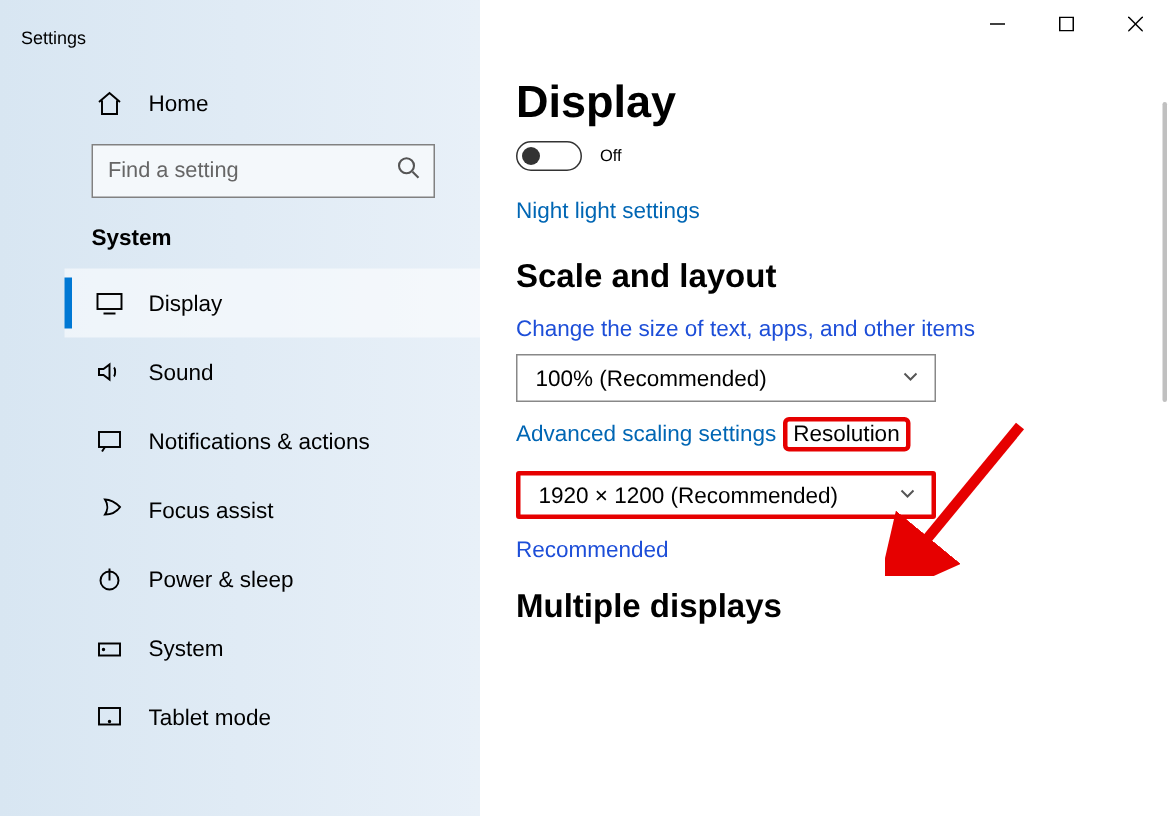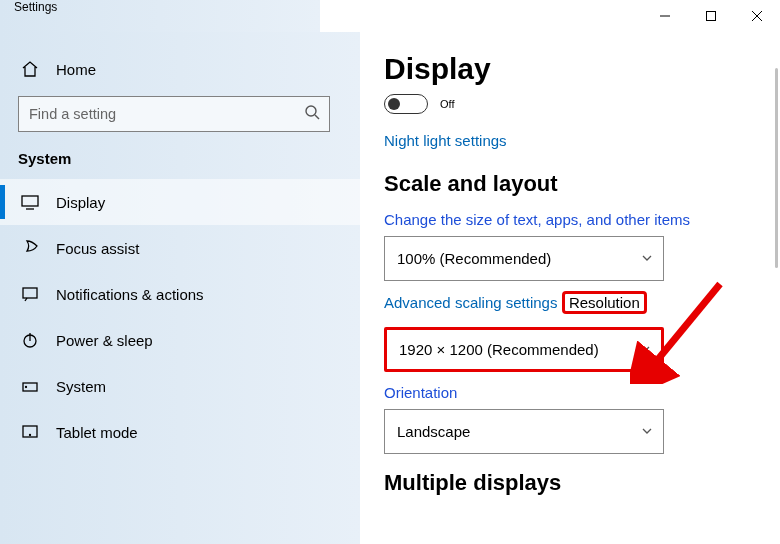--- a/index.html
+++ b/index.html
@@ -1,44 +1,44 @@
 <!DOCTYPE html>
 <html><head>
 <meta charset="utf-8">
 <style>
   * { box-sizing: border-box; margin: 0; padding: 0; font-family: "Segoe UI", Arial, sans-serif; }
   html, body { width: 780px; height: 544px; overflow: hidden; }
   .window { width: 780px; height: 544px; background: #fff; position: relative; }
-  .titlebar { height: 32px; display: flex; align-items: flex-start; justify-content: space-between; background: linear-gradient(to right, #d8e6f2 0%, #e8f0f8 320px, #fff 320px); }
+  .titlebar { height: 32px; display: flex; align-items: flex-end; justify-content: space-between; background: linear-gradient(to right, #d8e6f2 0%, #e8f0f8 320px, #fff 320px); }
   .title-text { padding-left: 14px; font-size: 12px; color: #000; }
   .win-controls { display: flex; }
   .win-btn { width: 46px; height: 32px; display: flex; align-items: center; justify-content: center; font-size: 12px; color: #000; cursor: default; }
   .win-btn svg { stroke: #000; stroke-width: 1; fill: none; }
   .body { display: flex; height: calc(544px - 32px); }
-  .sidebar { width: 360px; background: linear-gradient(to right, #d8e6f2, #e8f0f8); padding-top: 20px; overflow: hidden; position: relative; }
+  .sidebar { width: 320px; background: linear-gradient(to right, #d8e6f2, #e8f0f8); padding-top: 20px; overflow: hidden; position: relative; padding-left: 43px; }
   .home-row { display: flex; align-items: center; padding: 8px 14px 8px 20px; font-size: 15px; color: #000; }
   .home-row .icon, .nav-item .icon { width: 20px; display: inline-flex; align-items: center; justify-content: center; margin-right: 16px; }
   .search-wrap { margin: 10px 30px 18px 18px; position: relative; }
   .search-input { width: 100%; height: 36px; border: 1px solid #818181; background: #f4f8fb; padding: 0 36px 0 10px; font-size: 14.5px; outline: none; }
   .search-input::placeholder { color: #666; }
   .search-icon { position: absolute; right: 10px; top: 50%; transform: translateY(-50%); }
   .section-label { padding: 0 18px 12px 18px; font-size: 15px; font-weight: 600; margin-top: 12px; }
   .nav-item { display: flex; align-items: center; height: 46px; padding: 0 18px 0 20px; font-size: 15px; color: #000; position: relative; }
   .nav-item.active { background: rgba(255,255,255,0.55); }
   .nav-item.active::before { content:""; position:absolute; left:0; top:6px; bottom:6px; width:5px; background:#0078d4; }
   .content { flex:1; padding: 20px 0 0 24px; position: relative; overflow: hidden; }
   .scrollbar-stub { position:absolute; right:2px; top:36px; width:3px; height:200px; background:#c0c0c0; border-radius:2px; }
   h1.page-title { font-size: 30px; font-weight: 600; margin-bottom: 8px; }
   .toggle-row { display:flex; align-items:center; margin-bottom: 12px; }
   .toggle { width: 44px; height: 20px; border: 1px solid #333; border-radius: 10px; position: relative; margin-right: 12px; }
   .toggle .knob { width: 12px; height: 12px; background:#333; border-radius:50%; position:absolute; top:3px; left:3px; }
   .link { color:#0066b4; font-size:15px; margin: 6px 0 22px 0; display:inline-block; }
   h2.sub { font-size: 22px; font-weight:600; margin: 0 0 14px 0; }
   .field-label { font-size:15px; color:#1d4ed8; margin-bottom:8px; }
-  .dropdown { width: 280px; height: 45px; border:1px solid #888; display:flex; align-items:center; justify-content:space-between; padding: 0 10px 0 12px; font-size:15px; margin-bottom: 10px; background:#fff; }
+  .dropdown { width: 280px; height: 32px; border:1px solid #888; display:flex; align-items:center; justify-content:space-between; padding: 0 10px 0 12px; font-size:15px; margin-bottom: 10px; background:#fff; }
   .hl-label { display:inline-block; border:3px solid #e60000; border-radius:4px; padding: 0 4px; margin-bottom:2px; font-size:15px;text-align:right; }
   .hl-dropdown { border:3px solid #e60000 !important; border-radius:2px; margin-bottom:12px !important; }
   .arrow-annot { position:absolute; pointer-events:none; }
   .chev { display:inline-block; }
 </style>
 </head>
 <body>
 
 <div class="window">
   <div class="titlebar">
@@ -87,33 +87,42 @@
             <svg width="18" height="18" fill="none" stroke="#000" stroke-width="1.3">
               <rect x="1" y="3" width="16" height="10"></rect>
               <line x1="5" y1="16" x2="13" y2="16"></line>
             </svg>
           </span>
         <span>Display</span>
       </div>
       <div class="nav-item">
         <span class="icon">
             <svg width="18" height="18" fill="none" stroke="#000" stroke-width="1.3">
-              <path d="M6 2c2 3 2 7 0 10 4 0 8-2 10-5C13 4 10 2 6 2z"></path>
+              <path d="M2 7v4h3l4 3V4L5 7H2z"></path>
+              <path d="M12 6c1 1 1 5 0 6"></path>
             </svg>
           </span>
-        <span>Focus assist</span>
+        <span>Sound</span>
       </div>
       <div class="nav-item">
         <span class="icon">
             <svg width="18" height="18" fill="none" stroke="#000" stroke-width="1.3">
               <rect x="2" y="3" width="14" height="10"></rect>
               <path d="M6 13l-2 3"></path>
             </svg>
           </span>
         <span>Notifications &amp; actions</span>
+      </div>
+      <div class="nav-item">
+        <span class="icon">
+            <svg width="18" height="18" fill="none" stroke="#000" stroke-width="1.3">
+              <path d="M6 2c2 3 2 7 0 10 4 0 8-2 10-5C13 4 10 2 6 2z"></path>
+            </svg>
+          </span>
+        <span>Focus assist</span>
       </div>
       <div class="nav-item">
         <span class="icon">
             <svg width="18" height="18" fill="none" stroke="#000" stroke-width="1.3">
               <circle cx="9" cy="10" r="6"></circle>
               <line x1="9" y1="2" x2="9" y2="10"></line>
             </svg>
           </span>
         <span>Power &amp; sleep</span>
       </div>
@@ -159,27 +168,21 @@
       <a class="link" style="margin:2px 0 16px 0;">Advanced scaling settings</a>
 
       <div class="hl-label">Resolution</div><br>
       <div class="dropdown hl-dropdown">
         <span>1920 × 1200 (Recommended)</span>
         <span class="chev"><svg width="12" height="12" fill="none" stroke="#555" stroke-width="1.3">
               <path d="M2 4l4 4 4-4"></path>
             </svg></span>
       </div>
 
-      <div class="field-label">Orientation</div>
-      <div class="dropdown">
-        <span>Landscape</span>
-        <span class="chev"><svg width="12" height="12" fill="none" stroke="#555" stroke-width="1.3">
-              <path d="M2 4l4 4 4-4"></path>
-            </svg></span>
-      </div>
+      <div class="field-label">Recommended</div>
 
       <h2 class="sub" style="margin-top:16px;">Multiple displays</h2>
 
       <svg class="arrow-annot" style="left:270px; top:242px;" width="100" height="110">
         <defs>
             <marker id="ah" markerWidth="8" markerHeight="8" refX="2" refY="4" orient="auto">
               <polygon points="0 0, 8 4, 0 8" fill="#e60000"></polygon>
             </marker>
           </defs>
         <line x1="90" y1="10" x2="20" y2="95" stroke="#e60000" stroke-width="7" marker-end="url(#ah)"></line>

